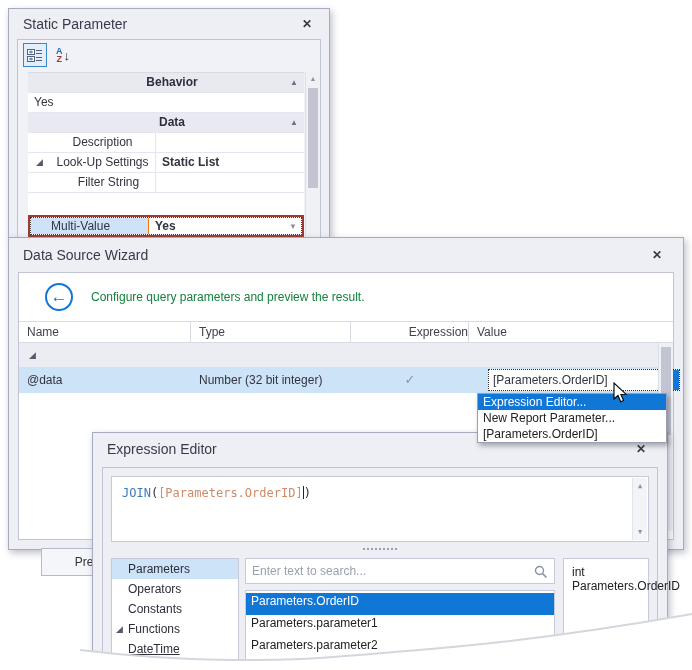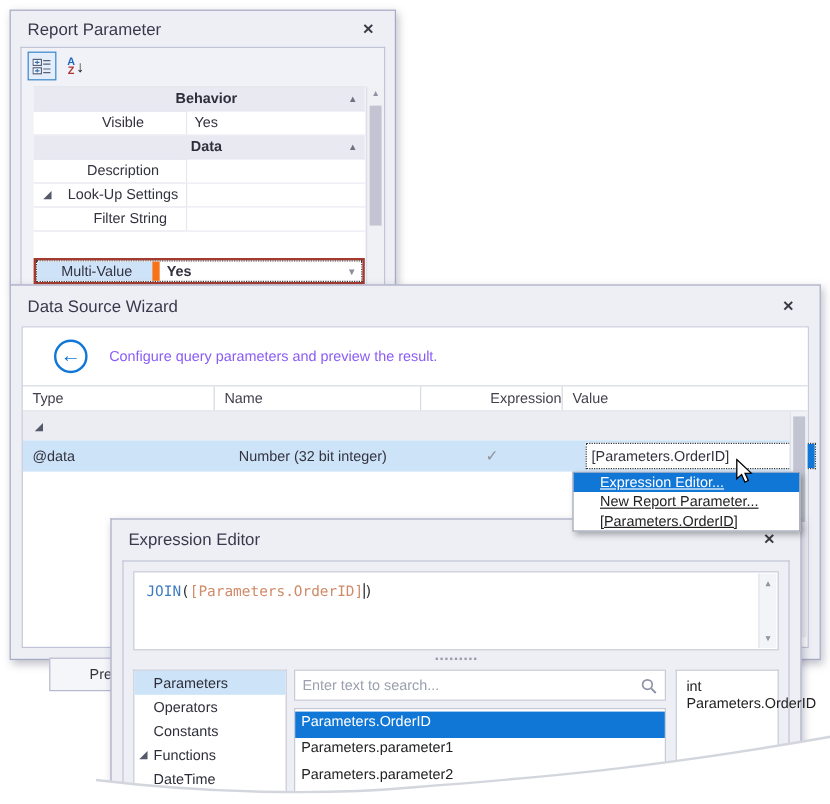--- a/index.html
+++ b/index.html
@@ -32,71 +32,71 @@
   .g-row.cat .g-label { border-right:none; }
   .g-label { width:128px; padding-left:22px; border-right:1px solid #e4e5ee; overflow:hidden; white-space:nowrap;text-align:center; }
   .g-label.indent2 { padding-left:34px; }
   .g-label.cat-label { padding-left:12px; width:auto; flex:1; }
   .g-value { flex:1; padding-left:6px; background:#fff; overflow:hidden; white-space:nowrap; }
   .g-value.bold { font-weight:bold; }
   .cat-arrow { position:absolute; right:6px; top:0; font-size:8px; color:#6e7380; }
   .exp-tri { position:absolute; left:8px; top:0; font-size:9px; color:#55596a; }
   .mv-wrap { position:absolute; left:0; right:0; bottom:0; height:22px; border:2px solid #a33a30; background:#fff; }
   .mv-inner { position:absolute; inset:0; border:1px dotted #3c3c3c; display:flex; }
-  .mv-label { width:102px; padding-left:20px; line-height:17px; background:#cfe3f8; border-right:6px solid #f97316; }
+  .mv-label { width:118px; padding-left:20px; line-height:17px; background:#cfe3f8; border-right:1px solid #f97316; }
   .mv-value { flex:1; position:relative; padding-left:6px; line-height:17px; font-weight:bold; }
   .mv-drop { position:absolute; right:4px; top:0; font-size:8px; color:#8a8f9c; line-height:17px; }
   .scrollbar-v { position:absolute; background:#f0f1f5; border-left:1px solid #dcdee8; }
   #rp-scroll { right:0; top:32px; bottom:0; width:15px; }
   .sb-thumb { position:absolute; left:2px; right:2px; background:#c2c5d1; }
   .sb-arrow { position:absolute; left:0; right:0; text-align:center; font-size:7px; color:#8d93a0; }
 
   
   #dlg-wizard { left:8px; top:237px; width:676px; height:313px; z-index:2; }
   #dw-panel { left:9px; right:9px; top:34px; bottom:9px; }
   #dw-banner { position:absolute; left:0; right:0; top:0; height:48px; background:#fff; }
   .back-circle { position:absolute; left:26px; top:10px; width:28px; height:28px; border:2px solid #1177d7; border-radius:50%;
     color:#1177d7; font-size:17px; line-height:24px; text-align:center; }
-  #dw-banner-text { position:absolute; left:72px; top:17px; color:#8b5cf6; }
+  #dw-banner-text { position:absolute; left:72px; top:17px; color:#15803d; }
   #dw-header { position:absolute; left:0; right:0; top:48px; height:22px; border-top:1px solid #d8dae4; border-bottom:1px solid #d8dae4; display:flex; background:#fff; color:#42424e; }
   .hd-cell { line-height:20px; padding-left:8px; border-right:1px solid #d8dae4; }
   .hd-cell:last-child { border-right:none; }
   .col-name { width:172px; } .col-type { width:160px; } .col-expr { width:118px;text-align:right; } .col-value { flex:1; }
   #dw-group { position:absolute; left:0; right:15px; top:70px; height:24px; background:#ebedf3; line-height:24px; }
   #dw-group .exp-tri { left:10px; line-height:24px; }
   #dw-group-label { position:absolute; left:26px; font-weight:bold; color:#1d5da9; }
   #dw-row { position:absolute; left:0; right:15px; top:94px; height:26px; background:#cde3f8; display:flex; line-height:26px; }
   .r-cell { padding-left:8px; }
   .r-check { text-align:center; padding-left:0; color:#8d939c; font-size:13px; }
   .combo { position:absolute; left:469px; top:2px; width:192px; height:22px; background:#fff; border:1px dotted #333; line-height:20px; padding-left:4px; white-space:nowrap; overflow:hidden; }
   .combo-btn { position:absolute; right:0; top:0; bottom:0; width:17px; background:#1177d7; color:#fff; font-size:8px; text-align:center; line-height:21px; }
   #dw-scroll { right:0; top:70px; bottom:8px; width:15px; }
   #preview-btn { position:absolute; left:22px; top:275px; width:110px; height:28px; background:#f5f6fa; border:1px solid #b5b9cc; text-align:center; line-height:26px; color:#33333d; }
 
   
   #value-popup { position:absolute; left:477px; top:393px; width:190px; z-index:6; background:#fff;
     border:1px solid #9aa0b4; box-shadow:2px 3px 5px rgba(0,0,0,0.3); }
-  .popup-item { height:16px; line-height:16px; padding-left:22px; white-space:nowrap; color:#222;text-decoration:underline; }
+  .popup-item { height:16px; line-height:16px; padding-left:5px; white-space:nowrap; color:#222; }
   .popup-item.selected { background:#1177d7; color:#fff; }
 
   
   #dlg-expr { left:92px; top:432px; width:576px; height:238px; z-index:4; border-bottom:none; }
   #ee-panel { position:absolute; left:9px; right:9px; top:34px; bottom:0; background:#edeff5; border:1px solid #c1c4d6; border-bottom:none; }
   #ee-code { position:absolute; left:8px; right:8px; top:8px; height:66px; background:#fff; border:1px solid #c6c9d8;
     font-family:"DejaVu Sans Mono", monospace; font-size:12px; padding:9px 10px; }
   .kw { color:#3d7bbf; } .paren { color:#333; } .arg { color:#cf8a67; }
   .caret { display:inline-block; width:1px; height:13px; background:#222; vertical-align:-2px; }
   #ee-code-scroll { position:absolute; right:1px; top:1px; bottom:1px; width:15px; background:#f3f4f8; border-left:1px solid #e2e4ec; }
   #ee-splitter { position:absolute; left:50%; top:80px; width:34px; margin-left:-17px; border-top:2px dotted #9aa0ad; }
   .ee-box { position:absolute; top:90px; bottom:0; background:#fff; border:1px solid #c6c9d8; border-bottom:none; }
   #ee-cats { left:8px; width:128px; }
   .cat-item { position:relative; height:20px; line-height:20px; padding-left:16px; color:#2e2e3a; white-space:nowrap; }
   .cat-item.selected { background:#cde4f8; }
   .cat-item .exp-tri { left:4px; }
-  .cat-item.child { padding-left:16px; }
+  .cat-item.child { padding-left:16px;text-decoration:underline; }
   #ee-mid { left:142px; width:310px; border:none; background:transparent; }
   #ee-search { position:absolute; left:0; right:0; top:0; height:26px; background:#fff; border:1px solid #c6c9d8; }
   #ee-search input { position:absolute; inset:0; border:none; outline:none; width:100%; height:100%; padding:0 24px 0 6px;
     font-family:"Liberation Sans", sans-serif; font-size:12px; color:#333; background:transparent; }
   #ee-search input::placeholder { color:#9aa0ad; }
   .search-glyph { position:absolute; right:6px; top:6px; }
   #ee-list { position:absolute; left:0; right:0; top:32px; bottom:0; background:#fff; border:1px solid #c6c9d8; border-bottom:none; padding-top:2px; }
   .li-item { height:22px; line-height:17px; padding-left:5px; white-space:nowrap; color:#222; }
   .li-item.selected { background:#1177d7; color:#fff; }
   #ee-desc { left:460px; right:8px; padding:6px 8px; color:#222; }
@@ -105,21 +105,21 @@
   #wave { position:absolute; left:0; top:0; z-index:7; pointer-events:none; }
 
   
   #cursor { position:absolute; left:610px; top:382px; z-index:9; pointer-events:none; }
 </style>
 </head>
 <body>
 
 <div class="dialog" id="dlg-report">
   <div class="titlebar">
-    <span>Report Parameter</span>
+    <span>Static Parameter</span>
     <span class="close-btn">✕</span>
   </div>
   <div class="panel" id="rp-panel">
     <div id="rp-toolbar">
       <div class="tb-btn selected">
         <svg width="16" height="15">
           <rect x="0.5" y="1.5" width="7" height="5" fill="#fff" stroke="#56617a"></rect>
           <line x1="2" y1="4" x2="6" y2="4" stroke="#2f6fb8"></line>
             <line x1="4" y1="2.5" x2="4" y2="5.5" stroke="#2f6fb8"></line>
           <line x1="9" y1="2.5" x2="15" y2="2.5" stroke="#56617a"></line>
@@ -138,34 +138,34 @@
         </span>
         <span style="font-size:13px; color:#222; margin-left:1px;">↓</span>
       </div>
     </div>
     <div id="rp-grid">
       <div class="g-row cat">
         <div class="g-label cat-label">Behavior</div>
         <span class="cat-arrow">▲</span>
       </div>
       <div class="g-row">
-        <div class="g-label">Visible</div>
         <div class="g-value">Yes</div>
       </div>
       <div class="g-row cat">
         <div class="g-label cat-label">Data</div>
         <span class="cat-arrow">▲</span>
       </div>
       <div class="g-row">
         <div class="g-label">Description</div>
         <div class="g-value"></div>
       </div>
       <div class="g-row">
         <span class="exp-tri">◢</span>
         <div class="g-label">Look-Up Settings</div>
+        <div class="g-value bold">Static List</div>
       </div>
       <div class="g-row">
         <div class="g-label indent2">Filter String</div>
         <div class="g-value"></div>
       </div>
       <div class="mv-wrap">
         <div class="mv-inner">
           <div class="mv-label">Multi-Value</div>
           <div class="mv-value">
             <span>Yes</span>
@@ -187,22 +187,22 @@
     <span class="close-btn" style="height:34px; line-height:34px; right:16px;">✕</span>
   </div>
   <div class="panel" id="dw-panel">
     <div id="dw-banner">
       <div class="back-circle">
         <span>←</span>
       </div>
       <div id="dw-banner-text">Configure query parameters and preview the result.</div>
     </div>
     <div id="dw-header">
+      <div class="hd-cell col-name">Name</div>
       <div class="hd-cell col-type">Type</div>
-      <div class="hd-cell col-name">Name</div>
       <div class="hd-cell col-expr">Expression</div>
       <div class="hd-cell col-value">Value</div>
     </div>
     <div id="dw-group">
       <span class="exp-tri">◢</span>
     </div>
     <div id="dw-row">
       <div class="r-cell col-name">@data</div>
       <div class="r-cell col-type">Number (32 bit integer)</div>
       <div class="r-cell r-check col-expr">✓</div>

